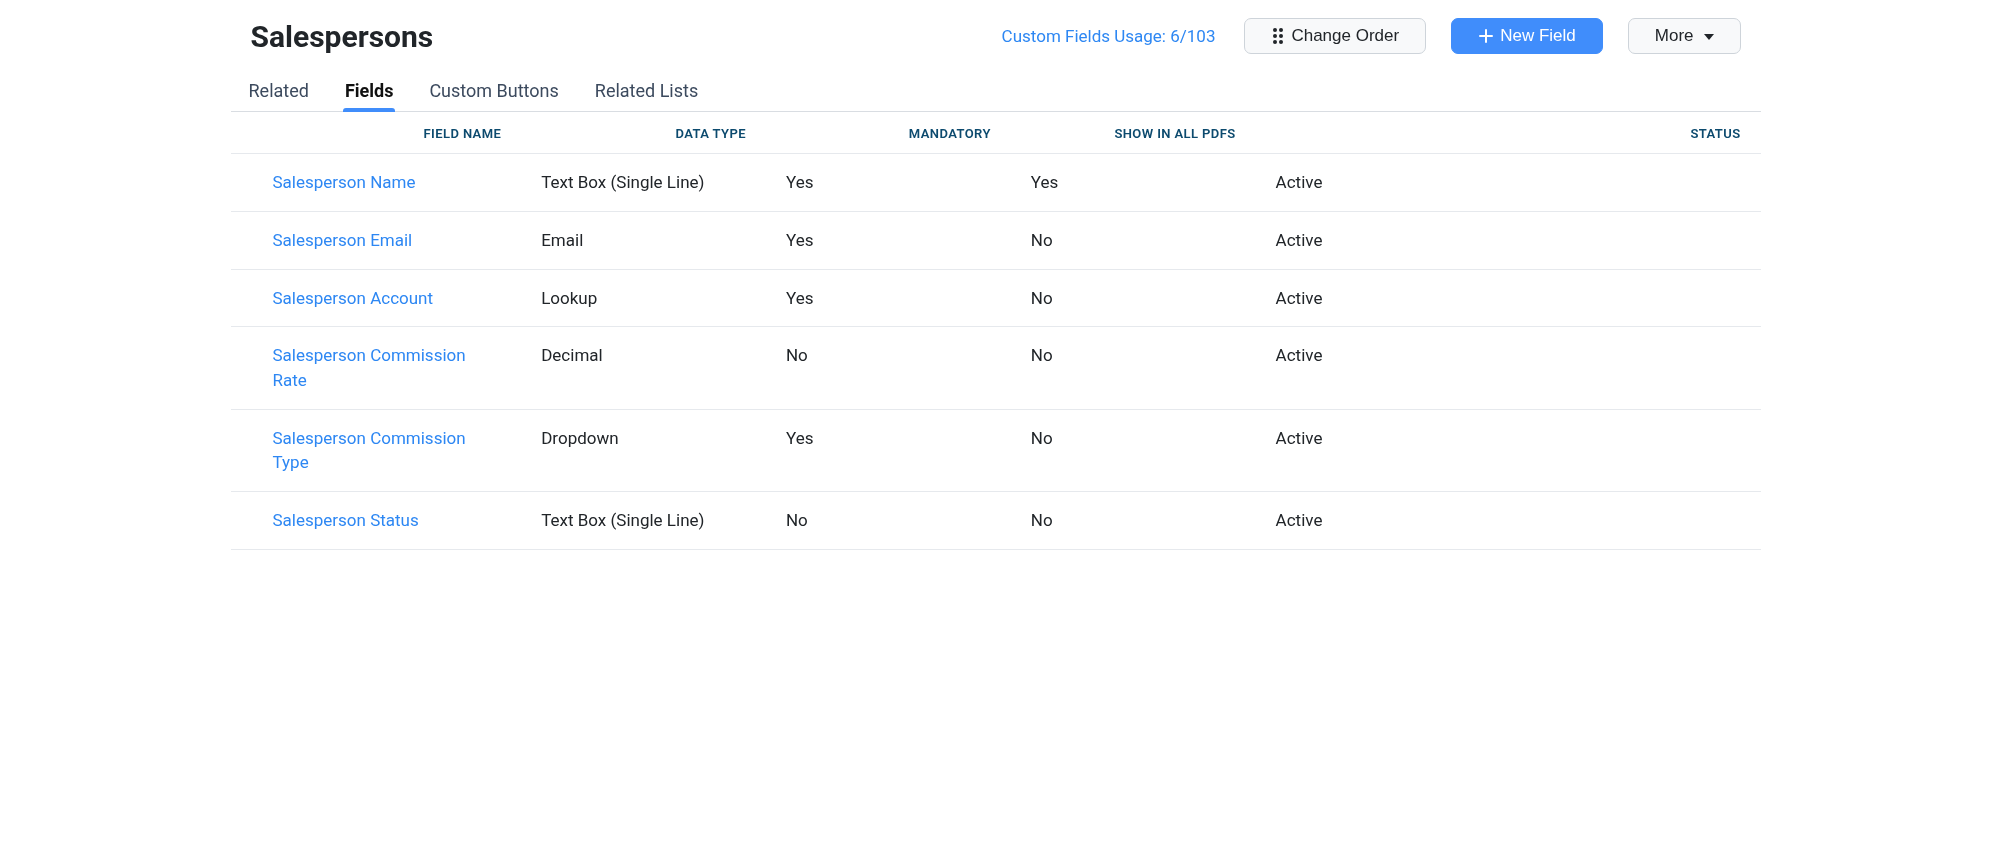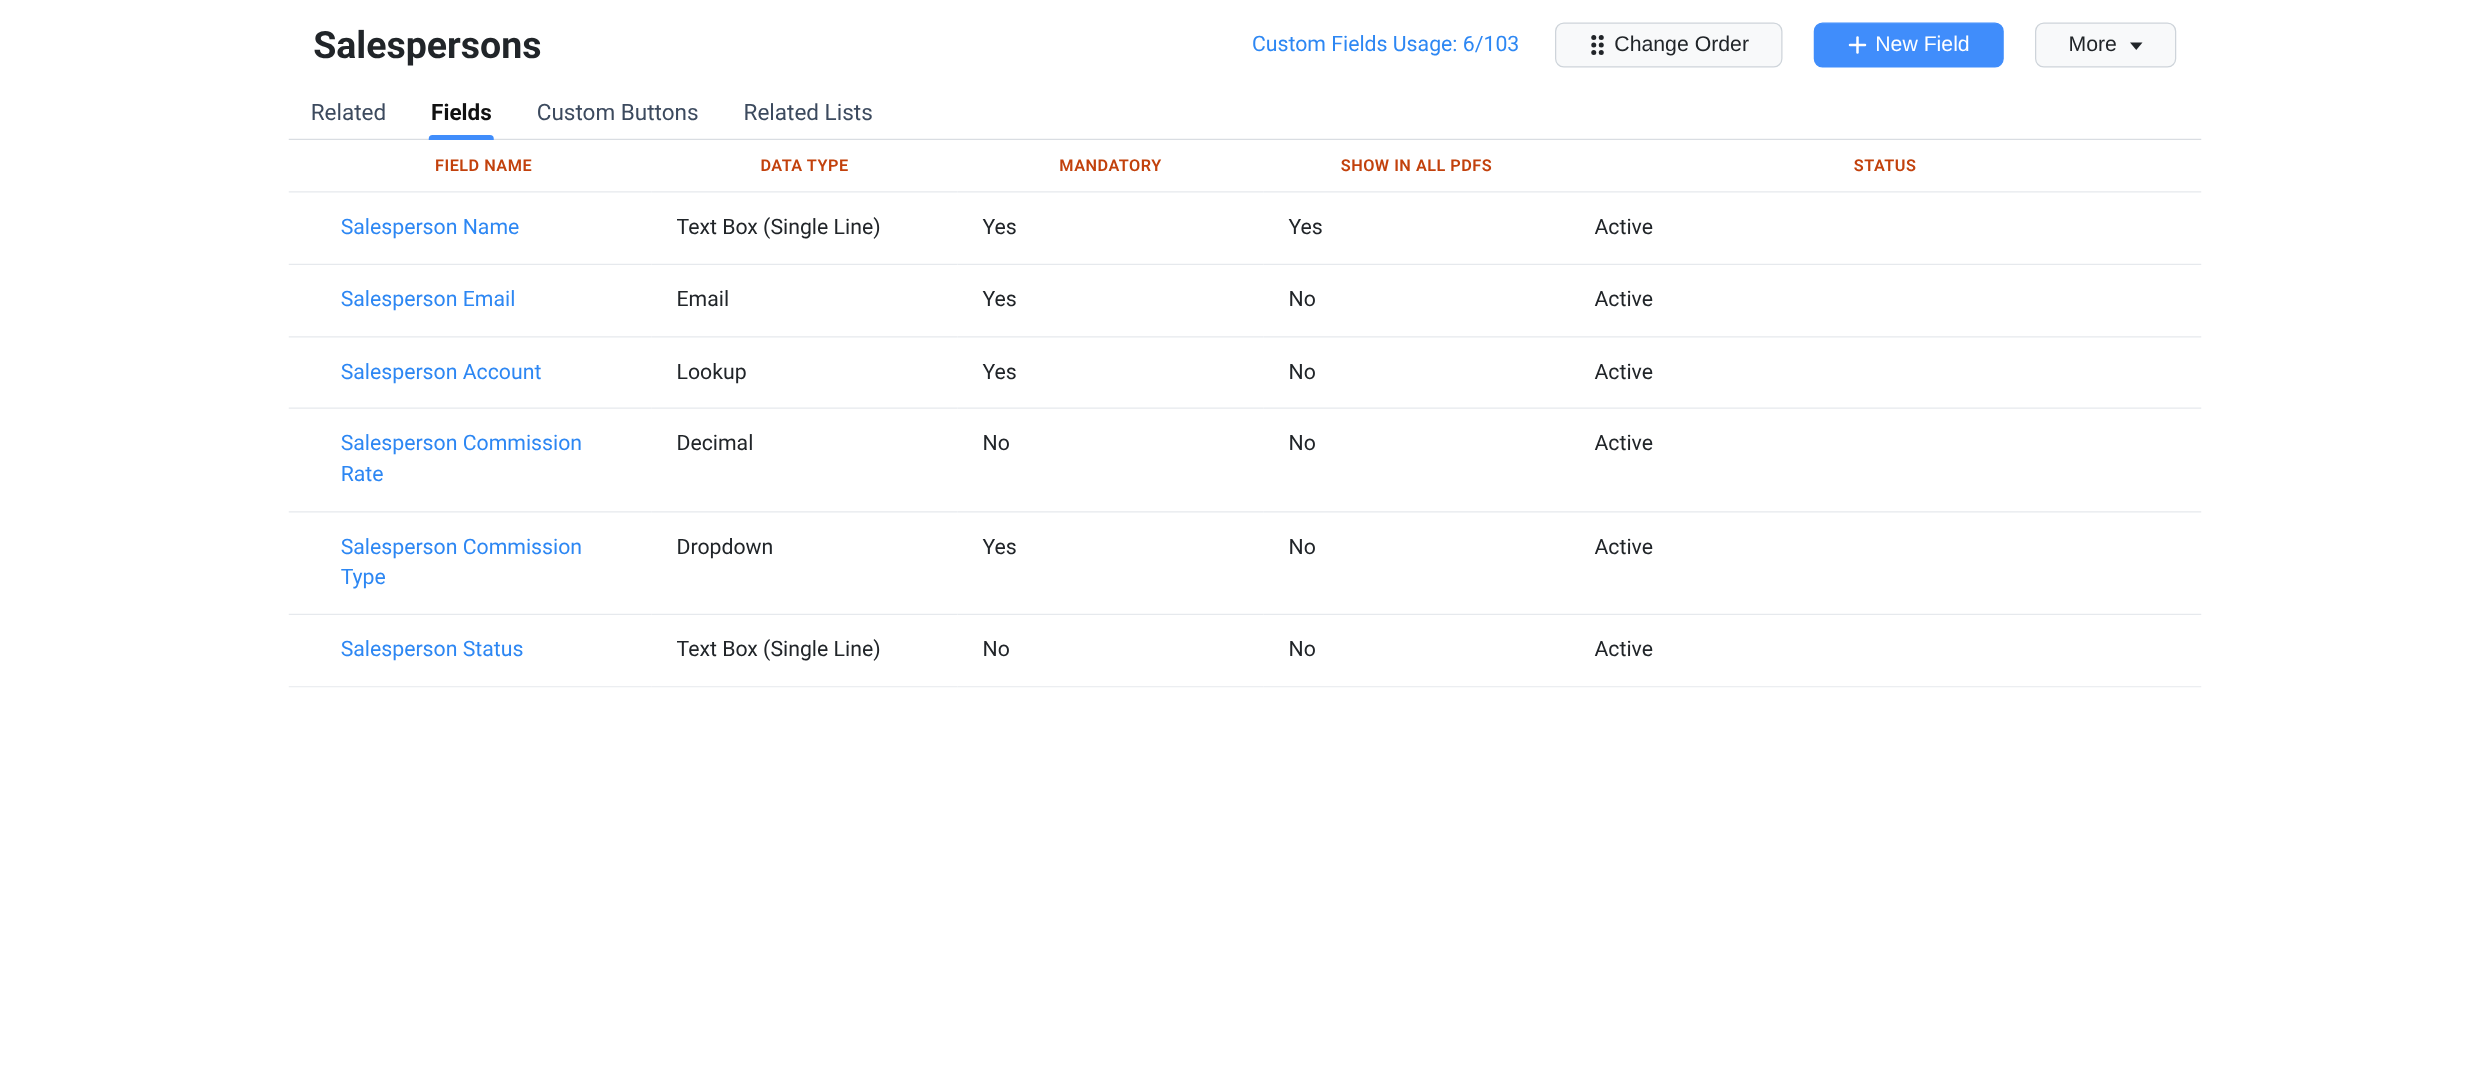--- a/index.html
+++ b/index.html
@@ -90,24 +90,24 @@
     position: absolute;
     left: 0; right: 0; bottom: -1px;
     height: 4px;
     background: #408DFB;
     border-radius: 3px 3px 0 0;
   }
 
   .table-wrap { }
   table { width: 100%; border-collapse: collapse; }
   thead th {
-    text-align: center;
+    text-align: right;
     font-size: 13px;
     letter-spacing: 0.4px;
-    color: #c2410c;
+    color: #0c4a6e;
     font-weight: 600;
     padding: 14px 20px 12px 20px;
     border-bottom: 1px solid #e6e9ed;
     background: #fff;
   }
   thead th:first-child { padding-left: 42px; }
   tbody td {
     font-size: 17px;
     padding: 16px 20px;
     border-bottom: 1px solid #e6e9ed;

